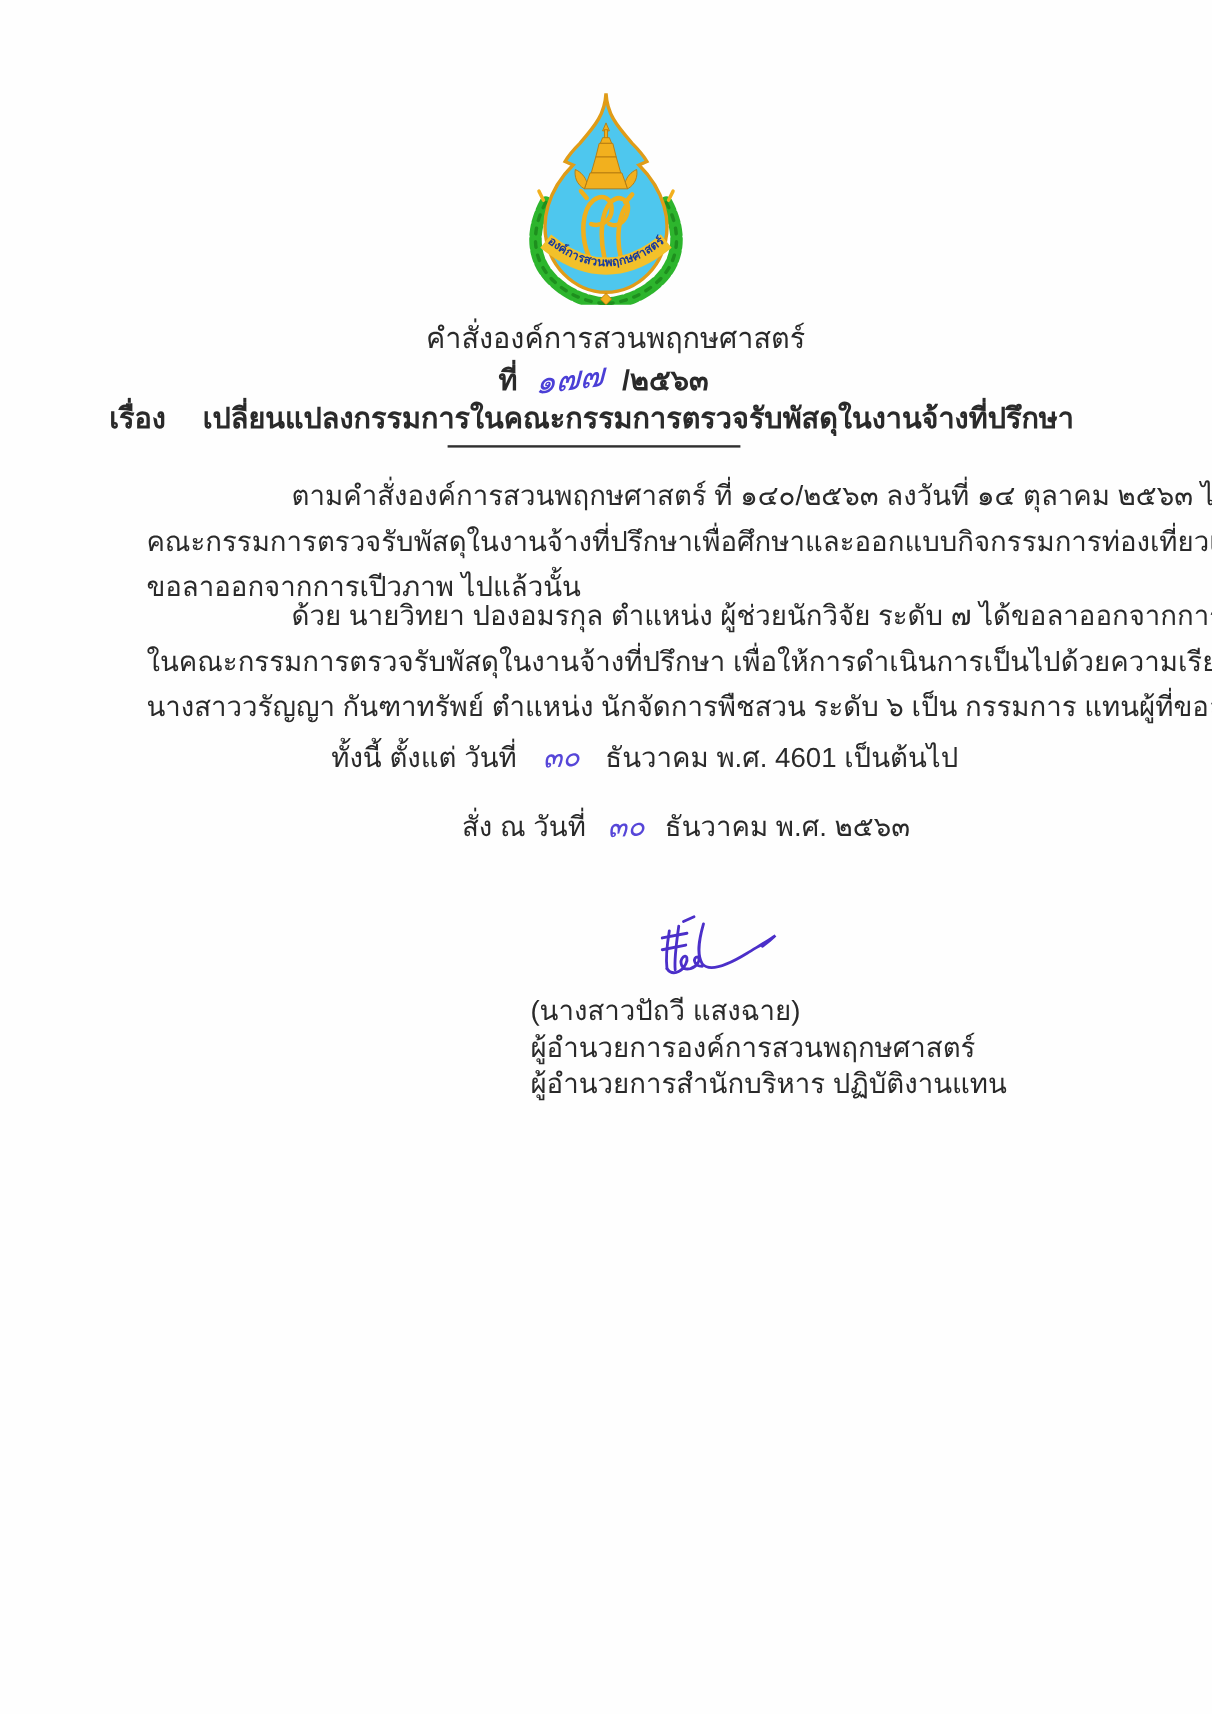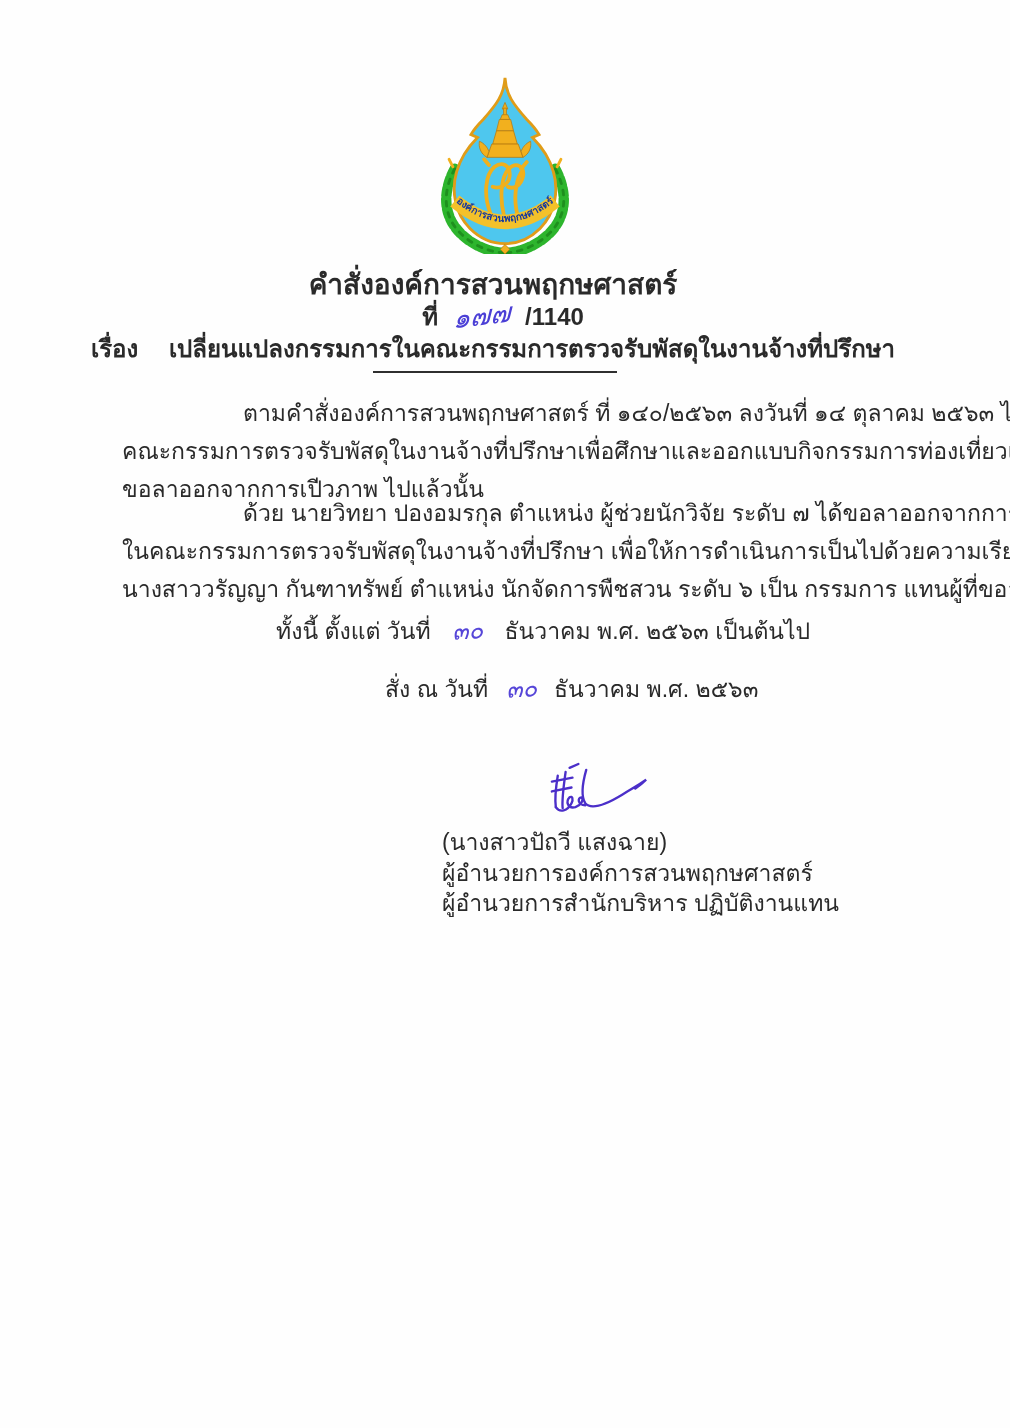--- a/index.html
+++ b/index.html
@@ -11,21 +11,21 @@
     font-family:"Liberation Sans", sans-serif;
     color:#2a2a2a;
     overflow:hidden;
   }
   .abs{position:absolute;}
   .center{text-align:center;}
   .nowrap{white-space:nowrap;}
 
   .seal{left:433px;top:74px;width:144px;height:180px;}
 
-  .title-line{left:0;top:262px;width:986px;font-size:28px;font-weight:700;}
+  .title-line{left:0;top:262px;width:986px;font-size:24px;font-weight:400;padding-left:20px;}
   .number-line{left:0;top:294px;width:1006px;font-size:24px;font-weight:700;}
   .hand-number{
     display:inline-block;color:#4b3fd6;font-size:27px;font-weight:400;
     transform:rotate(-7deg) skewX(-8deg);margin:0 8px;font-style:italic;
   }
   .subject-line{left:0;top:329px;width:986px;font-size:24px;font-weight:700;}
   .subject-label{margin-right:24px;}
   .divider{left:373px;top:371px;width:244px;height:0;border-top:2px solid #2f2f2f;}
 
   .para{left:122px;width:800px;font-size:23px;line-height:38px;}
@@ -84,21 +84,21 @@
       <textPath href="#sealband" startOffset="50%" text-anchor="middle">องค์การสวนพฤกษศาสตร์</textPath>
     </text>
     <path d="M70,185 l5,-5 5,5 -5,5 z" fill="#f2b01e" stroke="#b57a10" stroke-width="0.8"></path>
   </svg>
 
   <div class="abs title-line center nowrap">คำสั่งองค์การสวนพฤกษศาสตร์</div>
 
   <div class="abs number-line center nowrap">
     <span>ที่</span>
     <span class="hand-number">๑๗๗</span>
-    <span>/1140</span>
+    <span>/๒๕๖๓</span>
   </div>
 
   <div class="abs subject-line center nowrap">
     <span class="subject-label">เรื่อง</span>
     <span>เปลี่ยนแปลงกรรมการในคณะกรรมการตรวจรับพัสดุในงานจ้างที่ปรึกษา</span>
   </div>
 
   <div class="abs divider"></div>
 
   <div class="abs para para1">
@@ -109,21 +109,21 @@
 
   <div class="abs para para2">
     <div class="nowrap indent">ด้วย นายวิทยา ปองอมรกุล ตำแหน่ง ผู้ช่วยนักวิจัย ระดับ ๗ ได้ขอลาออกจากการเป็น กรรมการ</div>
     <div class="nowrap">ในคณะกรรมการตรวจรับพัสดุในงานจ้างที่ปรึกษา เพื่อให้การดำเนินการเป็นไปด้วยความเรียบร้อย จึงแต่งตั้ง</div>
     <div class="nowrap">นางสาววรัญญา กันฑาทรัพย์ ตำแหน่ง นักจัดการพืชสวน ระดับ ๖ เป็น กรรมการ แทนผู้ที่ขอลาออกดังกล่าว</div>
   </div>
 
   <div class="abs date-line effective-line">
     <span>ทั้งนี้ ตั้งแต่ วันที่</span>
     <span class="hand-day">๓๐</span>
-    <span>ธันวาคม พ.ศ. ๒๕๖๓ เป็นต้นไป</span>
+    <span>ธันวาคม พ.ศ. 4601 เป็นต้นไป</span>
   </div>
 
   <div class="abs date-line order-line">
     <span>สั่ง ณ วันที่</span>
     <span class="hand-day" style="margin:0 11px;">๓๐</span>
     <span>ธันวาคม พ.ศ. ๒๕๖๓</span>
   </div>
 
   <svg class="abs sig-ink" viewBox="0 0 120 55" aria-hidden="true">
     <g fill="none" stroke="#4b2fc9" stroke-width="2.4" stroke-linecap="round">

